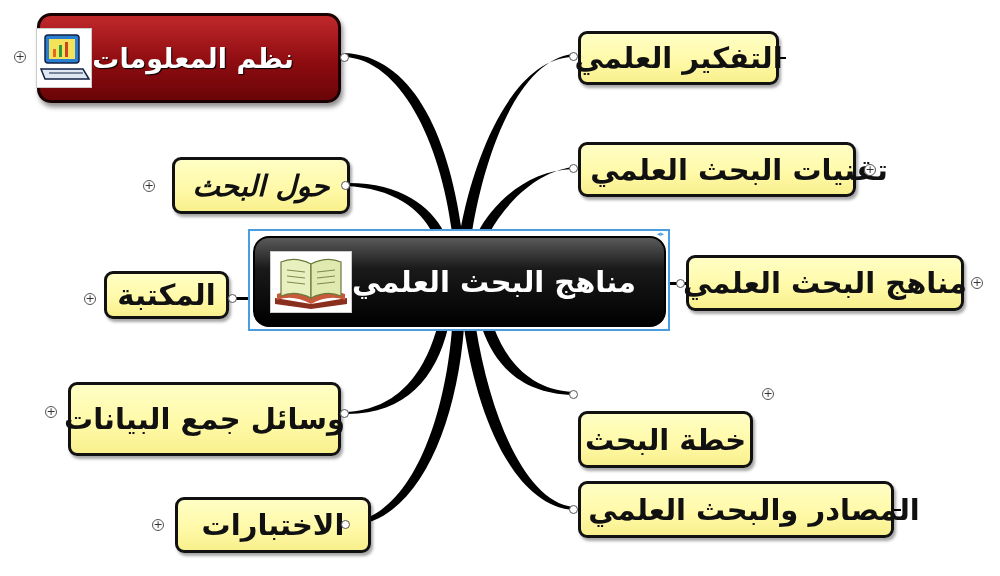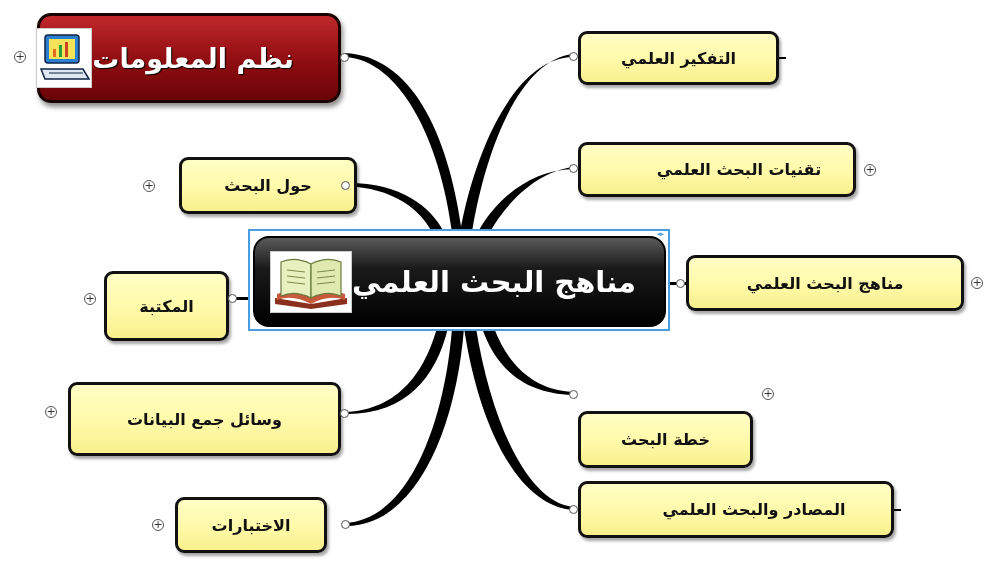--- a/index.html
+++ b/index.html
@@ -16,21 +16,21 @@
     border: 3px solid #111;
     border-radius: 9px;
     background: linear-gradient(#fffec4, #fff9a6 60%, #f8ef8c);
     box-shadow: 2px 3px 3px rgba(0,0,0,0.35);
     display: flex; align-items: center; justify-content: center;
     direction: rtl;
     cursor: pointer;
   }
   .node .label {
     font-family: "DejaVu Sans", sans-serif;
-    font-weight: bold; font-size: 16px; color: #111;
+    font-weight: bold; font-size: 29px; color: #111;
     white-space: nowrap;
   }
   .node.red {
     background: linear-gradient(#c0282b, #8e0c10 55%, #6a0508);
     border: 3px solid #1a0000; border-radius: 14px;
     box-shadow: 2px 4px 5px rgba(0,0,0,0.45);
     justify-content: space-between; padding: 0 44px 0 32px;
   }
   .node.red .label { color: #fff; font-size: 27px; text-shadow: 1px 1px 1px #000; }
 
@@ -159,37 +159,37 @@
     <span class="label">خطة البحث</span>
   </div>
   <div class="port" style="left:569px; top:390px;"></div>
   <div class="expander" style="left:762px; top:388px;">+</div>
 
   <div class="node" style="left:578px; top:481px; width:316px; height:57px;padding-left:36px;">
     <span class="label">المصادر والبحث العلمي</span>
   </div>
   <div class="port" style="left:569px; top:505px;"></div>
 
-  <div class="node" style="left:179px; top:157px; width:178px; height:57px;">
+  <div class="node" style="left:172px; top:157px; width:178px; height:57px;font-style:italic;">
     <span class="label">حول البحث</span>
   </div>
   <div class="port" style="left:341px; top:181px;"></div>
   <div class="expander" style="left:143px; top:180px;">+</div>
 
-  <div class="node" style="left:104px; top:271px; width:125px; height:70px;">
+  <div class="node" style="left:104px; top:271px; width:125px; height:48px;">
     <span class="label">المكتبة</span>
   </div>
   <div class="port" style="left:228px; top:294px;"></div>
   <div class="expander" style="left:84px; top:293px;">+</div>
 
   <div class="node" style="left:68px; top:382px; width:273px; height:74px;">
     <span class="label">وسائل جمع البيانات</span>
   </div>
   <div class="port" style="left:340px; top:409px;"></div>
   <div class="expander" style="left:45px; top:406px;">+</div>
 
-  <div class="node" style="left:175px; top:497px; width:152px; height:56px;">
+  <div class="node" style="left:175px; top:497px; width:196px; height:56px;">
     <span class="label">الاختبارات</span>
   </div>
   <div class="port" style="left:341px; top:520px;"></div>
   <div class="expander" style="left:152px; top:519px;">+</div>
 
 </div>
 
 </body></html>

